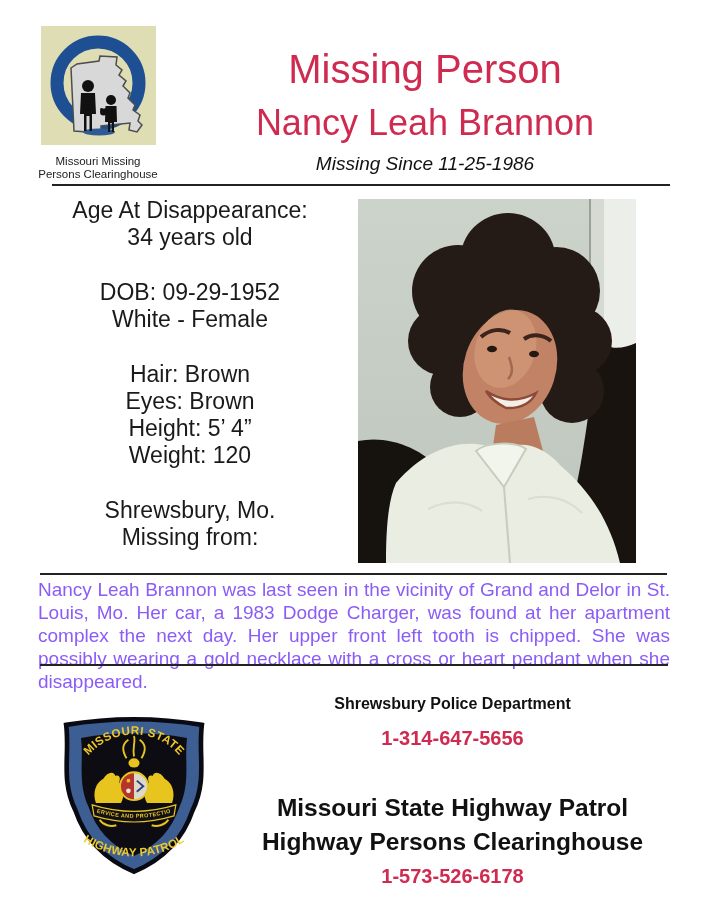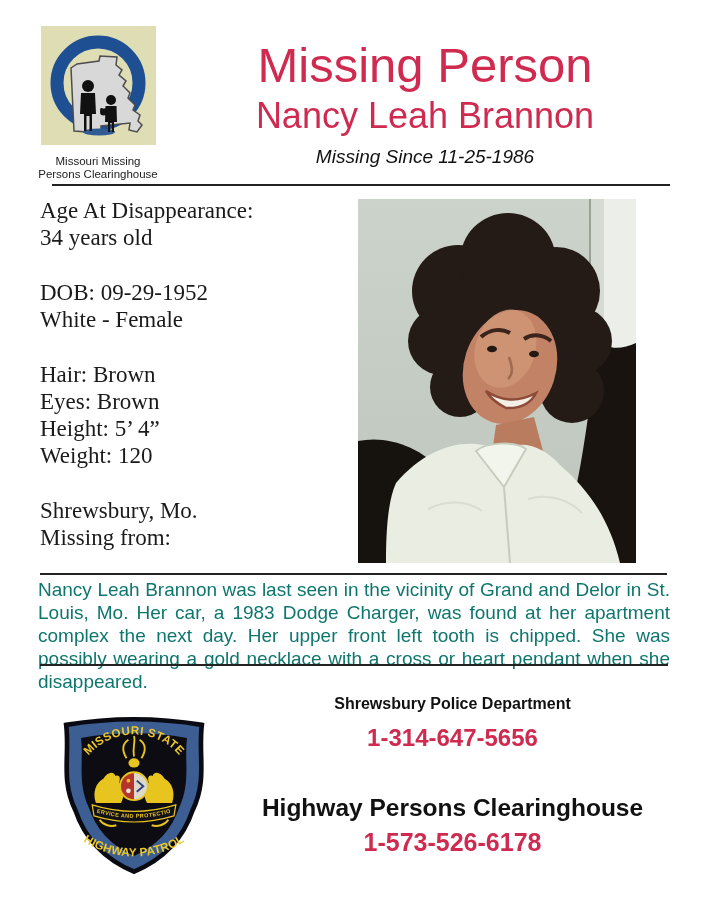--- a/index.html
+++ b/index.html
@@ -5,48 +5,48 @@
   html,body{margin:0;padding:0;background:#fff;}
   .page{
     position:relative;width:709px;height:917px;background:#ffffff;
     font-family:"Liberation Sans", sans-serif;color:#1a1a1a;overflow:hidden;
   }
   
   .logo-block{position:absolute;left:35px;top:26px;width:126px;text-align:center;}
   .logo-block svg{display:block;margin:0 auto;}
   .logo-caption{font-size:11.5px;line-height:1.15;margin-top:10px;color:#222;}
   .title-block{position:absolute;left:165px;top:33px;width:520px;text-align:center;}
-  .poster-title{font-size:49px;line-height:1.0;color:var(--accent,#cf2b50);margin:8px;}
+  .poster-title{font-size:40px;line-height:1.0;color:var(--accent,#cf2b50);margin:16px;}
   .person-name{font-size:36px;line-height:1.0;color:var(--accent,#cf2b50);margin:7px 0 0 0;font-weight:normal;text-align:center;}
   .missing-since{font-size:19px;line-height:1.0;font-style:italic;color:#111;margin:13px 0 0 0;}
   .rule{position:absolute;height:2px;background:#222;}
   .rule-top{left:52px;top:184px;width:618px;}
   .rule-mid{left:40px;top:573px;width:627px;}
   .rule-bottom{left:40px;top:664px;width:628px;}
   
-  .info-col{position:absolute;left:40px;top:197px;width:300px;text-align:left;
-            font-size:23px;line-height:27px;font-family:Liberation Serif, serif;}
+  .info-col{position:absolute;left:40px;top:197px;width:300px;text-align:center;
+            font-size:23px;line-height:27px;}
   .info-group + .info-group{margin-top:28px;}
   .photo-frame{position:absolute;left:358px;top:199px;width:278px;height:364px;}
   .photo-frame svg{display:block;width:278px;height:364px;}
   
   .description{
     position:absolute;left:38px;top:578px;width:632px;
     font-size:19px;line-height:23px;text-align:justify;text-align-last:justify;
-    margin:0;color:#0f766e;
+    margin:0;color:#8b5cf6;
   }
   
   .badge-block{position:absolute;left:55px;top:697px;width:158px;height:184px;}
   .badge-block svg{display:block;width:158px;height:184px;}
   .contacts{position:absolute;left:225px;top:687px;width:455px;text-align:center;font-weight:bold;}
   .contact-dept{font-size:16px;line-height:34px;color:#111;}
-  .contact-phone{font-size:24px;line-height:34px;color:var(--accent,#cf2b50);}
+  .contact-phone{font-size:20px;line-height:34px;color:var(--accent,#cf2b50);}
   .contact-spacer{height:36px;}
   .contact-org{font-size:24.5px;line-height:34px;color:#111;}
-  .contact-phone2{font-size:25px;line-height:34px;color:var(--accent,#cf2b50);}
+  .contact-phone2{font-size:20px;line-height:34px;color:var(--accent,#cf2b50);}
 </style>
 </head>
 <body>
 
 <div class="page">
 
   <div class="logo-block">
     <svg width="115" height="119" viewBox="0 0 115 119">
       <rect x="0" y="0" width="115" height="119" fill="#deddb3"></rect>
       <circle cx="57" cy="57" r="41" fill="none" stroke="#1d4f92" stroke-width="13"></circle>
@@ -192,17 +192,18 @@
       <text font-family="Liberation Sans, sans-serif" font-size="12.5" font-weight="bold" fill="#edc929" letter-spacing="0.3">
         <textPath href="#arcBottom" startOffset="50%" text-anchor="middle">HIGHWAY PATROL</textPath>
       </text>
     </svg>
   </div>
 
   <div class="contacts">
     <div class="contact-dept">Shrewsbury Police Department</div>
     <div class="contact-phone">1-314-647-5656</div>
     <div class="contact-spacer"></div>
+    <div class="contact-org">Missouri State Highway Patrol</div>
     <div class="contact-org">Highway Persons Clearinghouse</div>
     <div class="contact-phone2">1-573-526-6178</div>
   </div>
 
 </div>
 
 </body></html>

